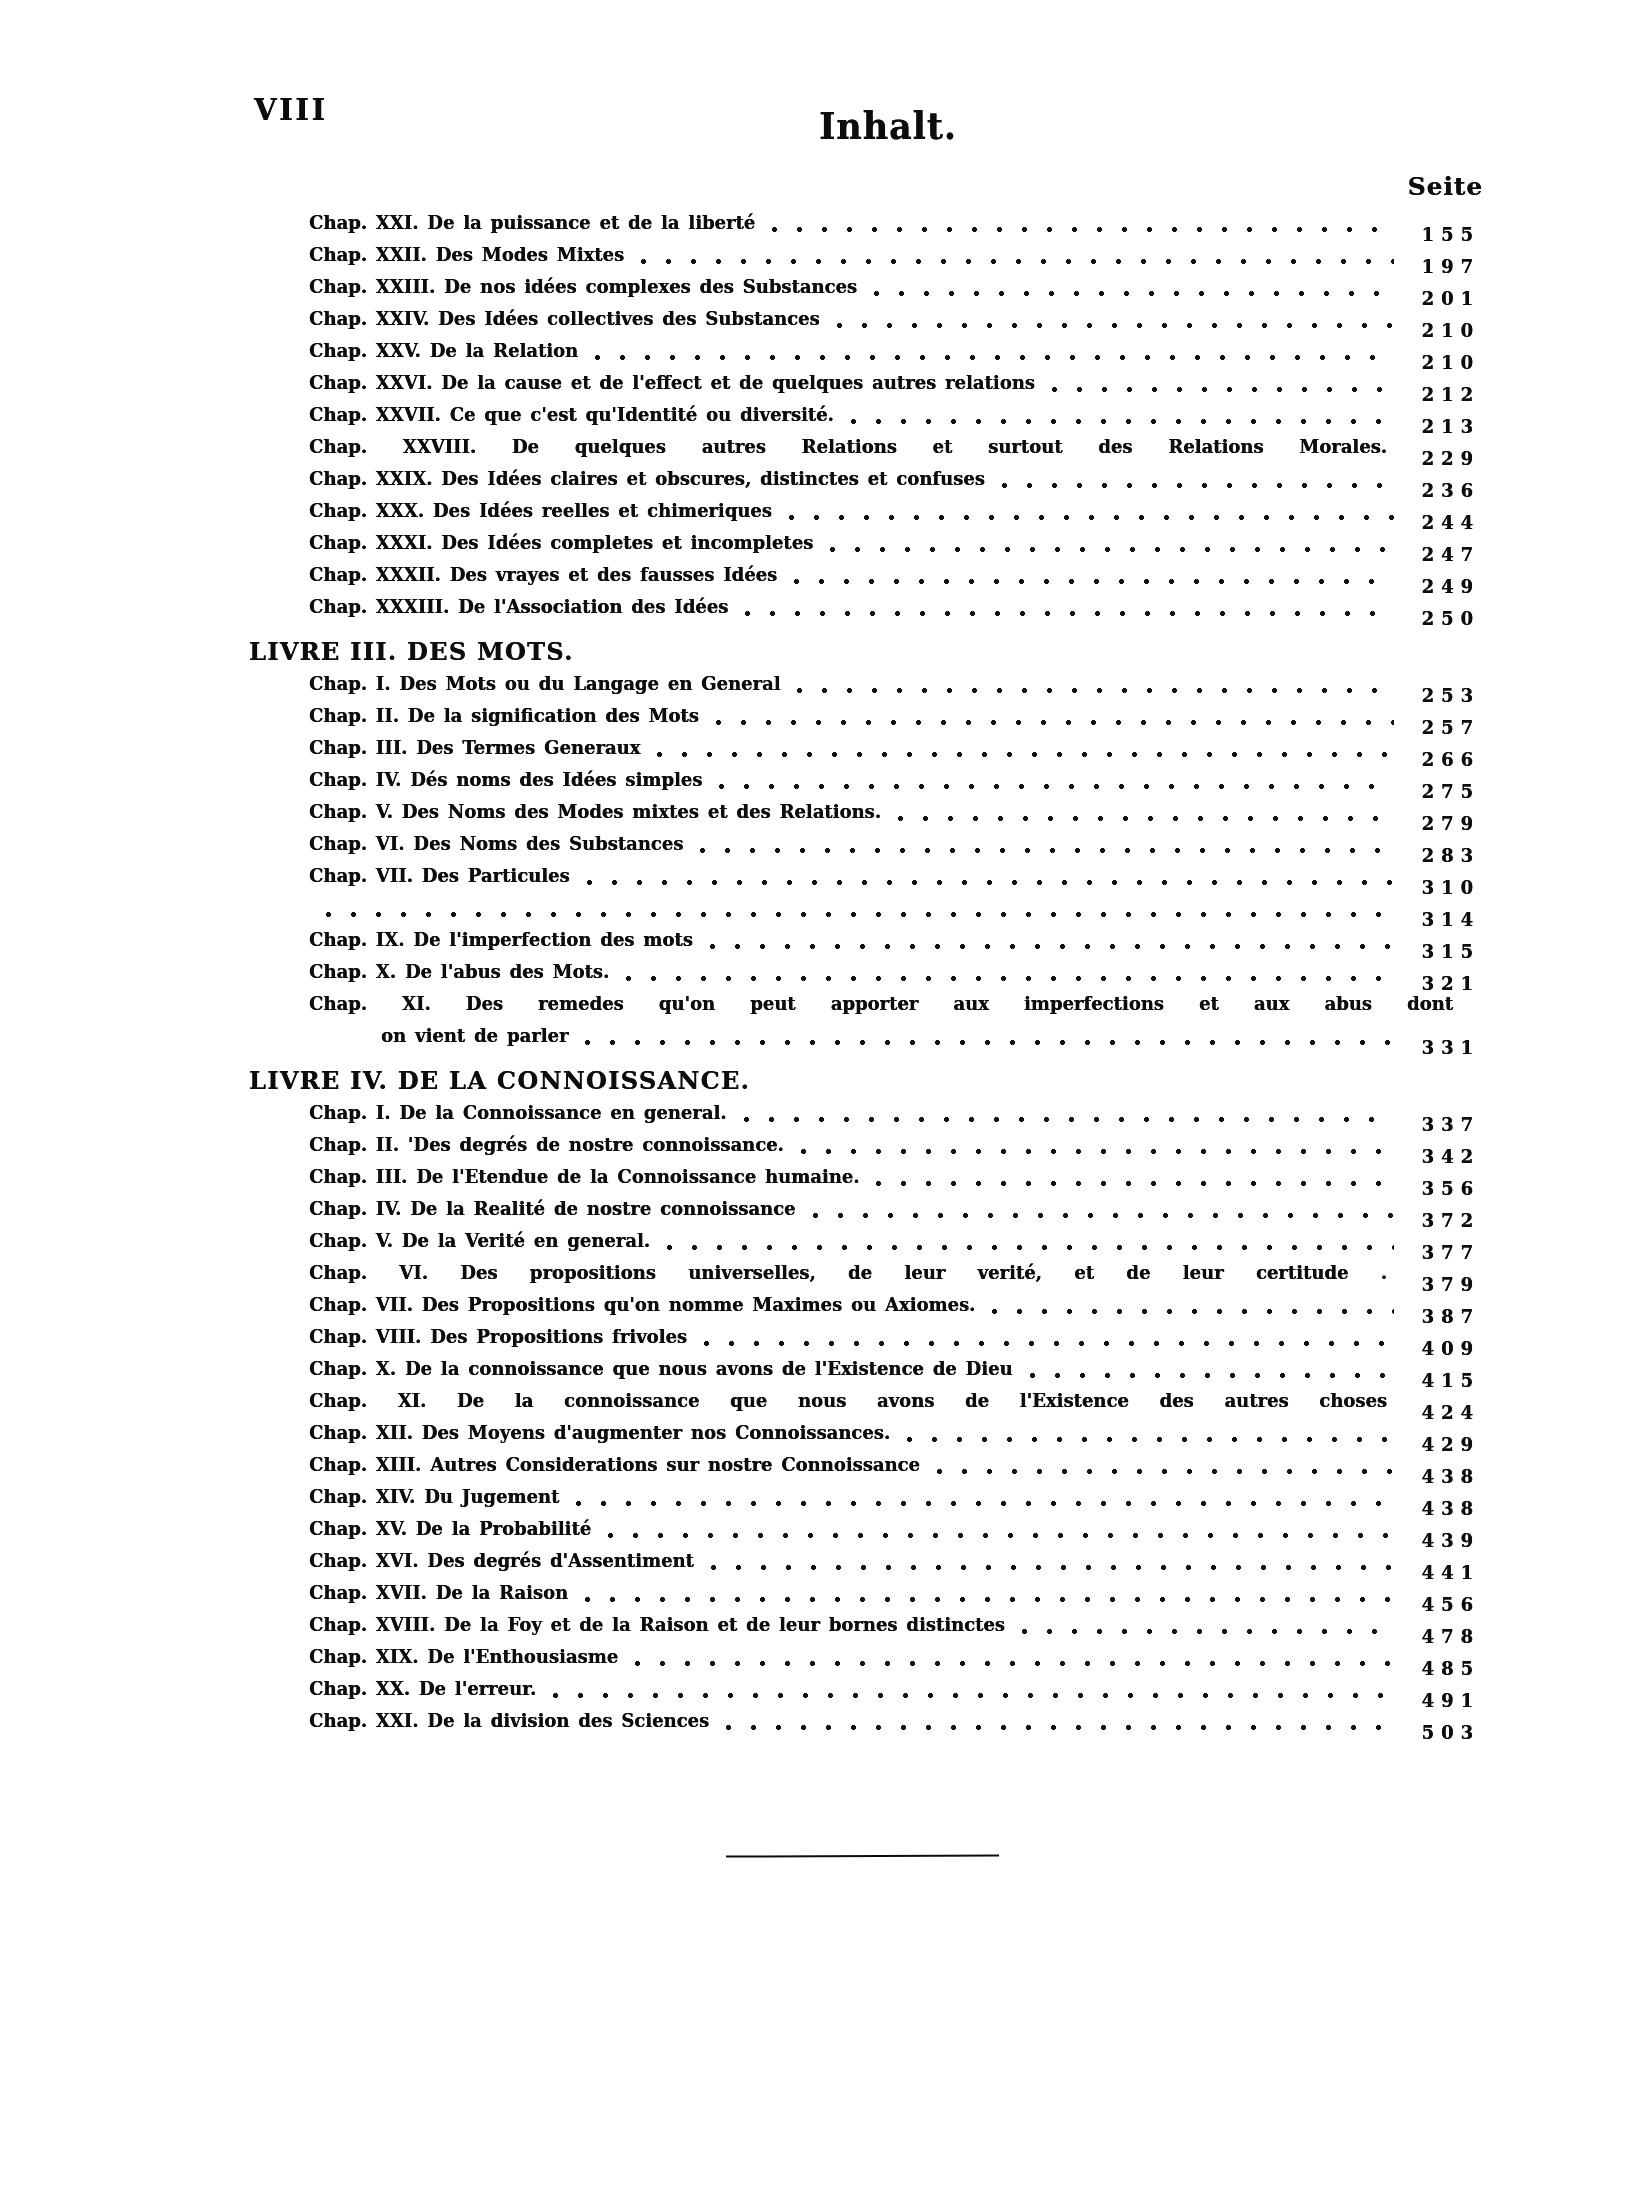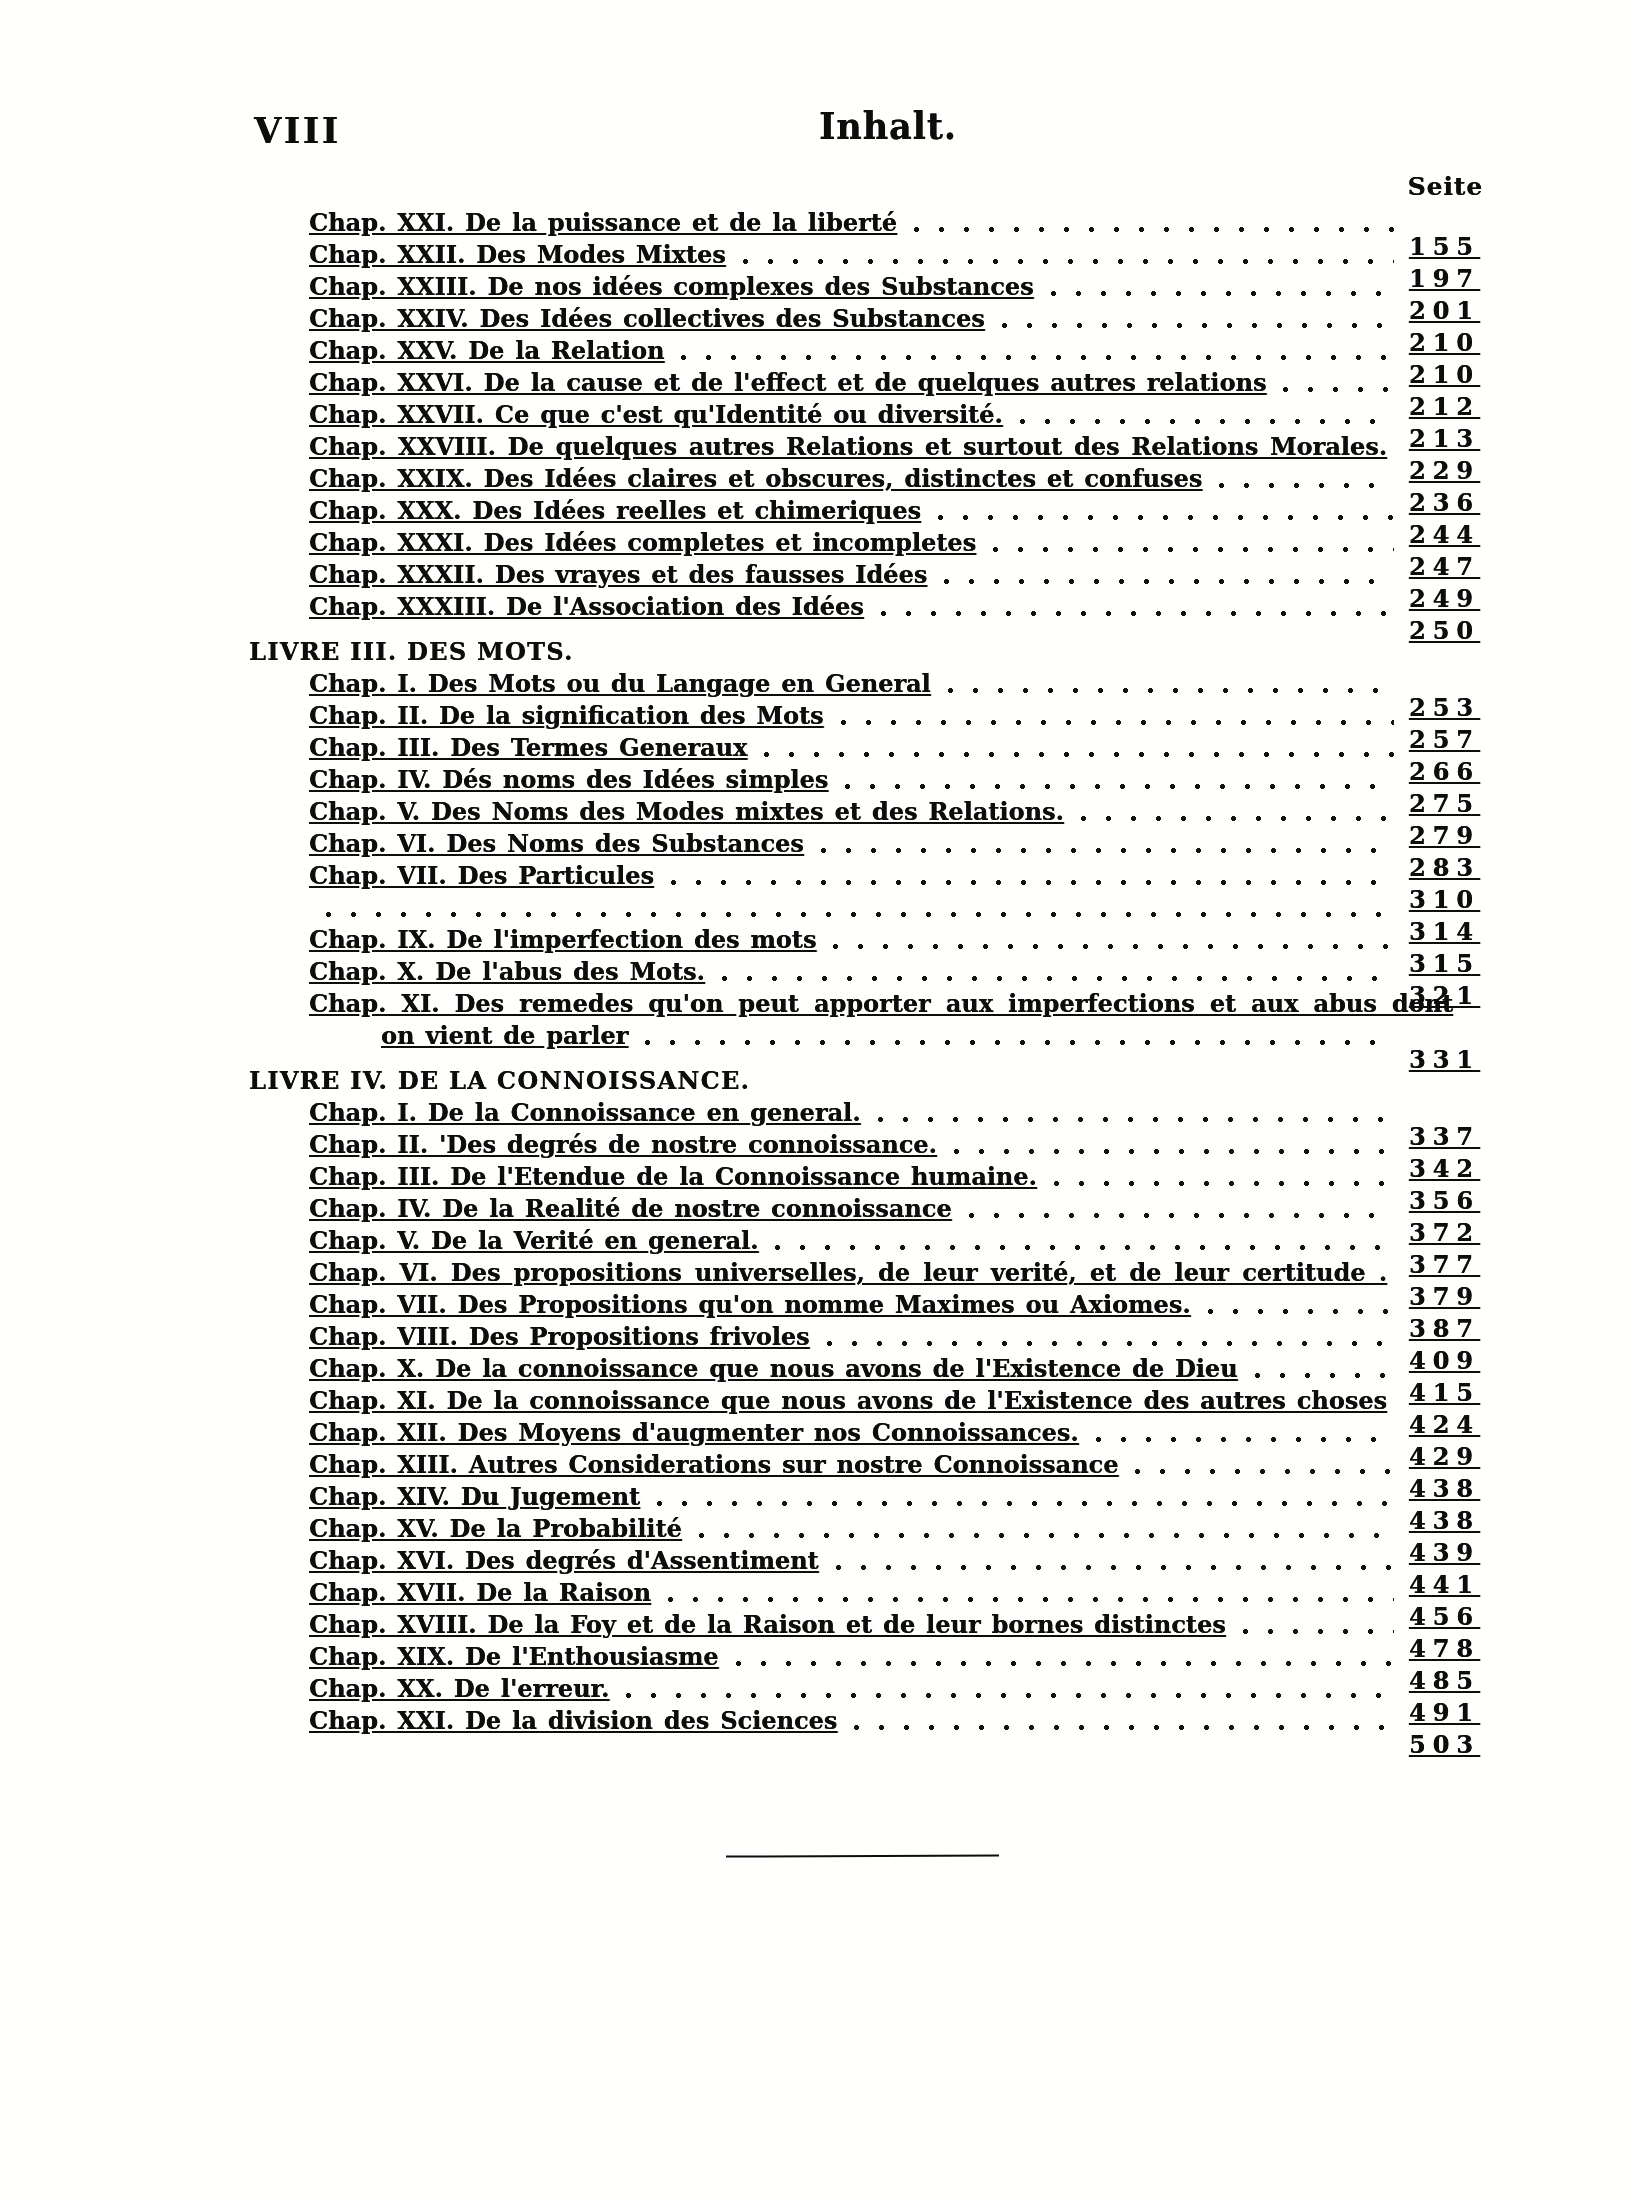--- a/index.html
+++ b/index.html
@@ -7,49 +7,48 @@
     position:relative;
     width:1648px;height:2378px;
     background:#fffffe;
     overflow:hidden;
     font-family:"DejaVu Serif","Liberation Serif",serif;
     font-weight:bold;
     color:#0d0d0c;
     text-shadow:0.3px 0 0 currentColor;
   }
   .folio{
-    position:absolute;left:254px;top:110px;
-    font-size:35px;letter-spacing:2.6px;
+    position:absolute;left:254px;top:93px;
+    font-size:29px;letter-spacing:2.6px;
   }
   .running-title{
     position:absolute;left:819px;top:105px;
     font-size:35px;letter-spacing:0.9px;
     transform:scaleY(1.04);
   }
   .seite{
     position:absolute;top:172px;right:165px;
     font-size:25px;letter-spacing:0.9px;
   }
   .toc{
     position:absolute;left:249px;top:207px;width:1224px;
   }
   .heading{
     margin-top:13.2px;
     height:32px;line-height:32px;
     font-size:24px;letter-spacing:1.3px;
     white-space:nowrap;
   }
   .row{
-    display:flex;align-items:flex-start;
+    display:flex;align-items:center;
     height:32px;line-height:32px;
     padding-left:60px;
-    font-size:24px;
+    font-size:18px;
     word-spacing:2.6px;
     white-space:nowrap;
-    text-decoration:underline;
   }
   .row.indent{padding-left:132px;}
   .row .label{flex:0 0 auto;min-width:0;}
   .row.fill .label{
     flex:1 1 auto;
     margin-right:20px;
     white-space:normal;
     text-align:justify;
     text-align-last:justify;
   }

